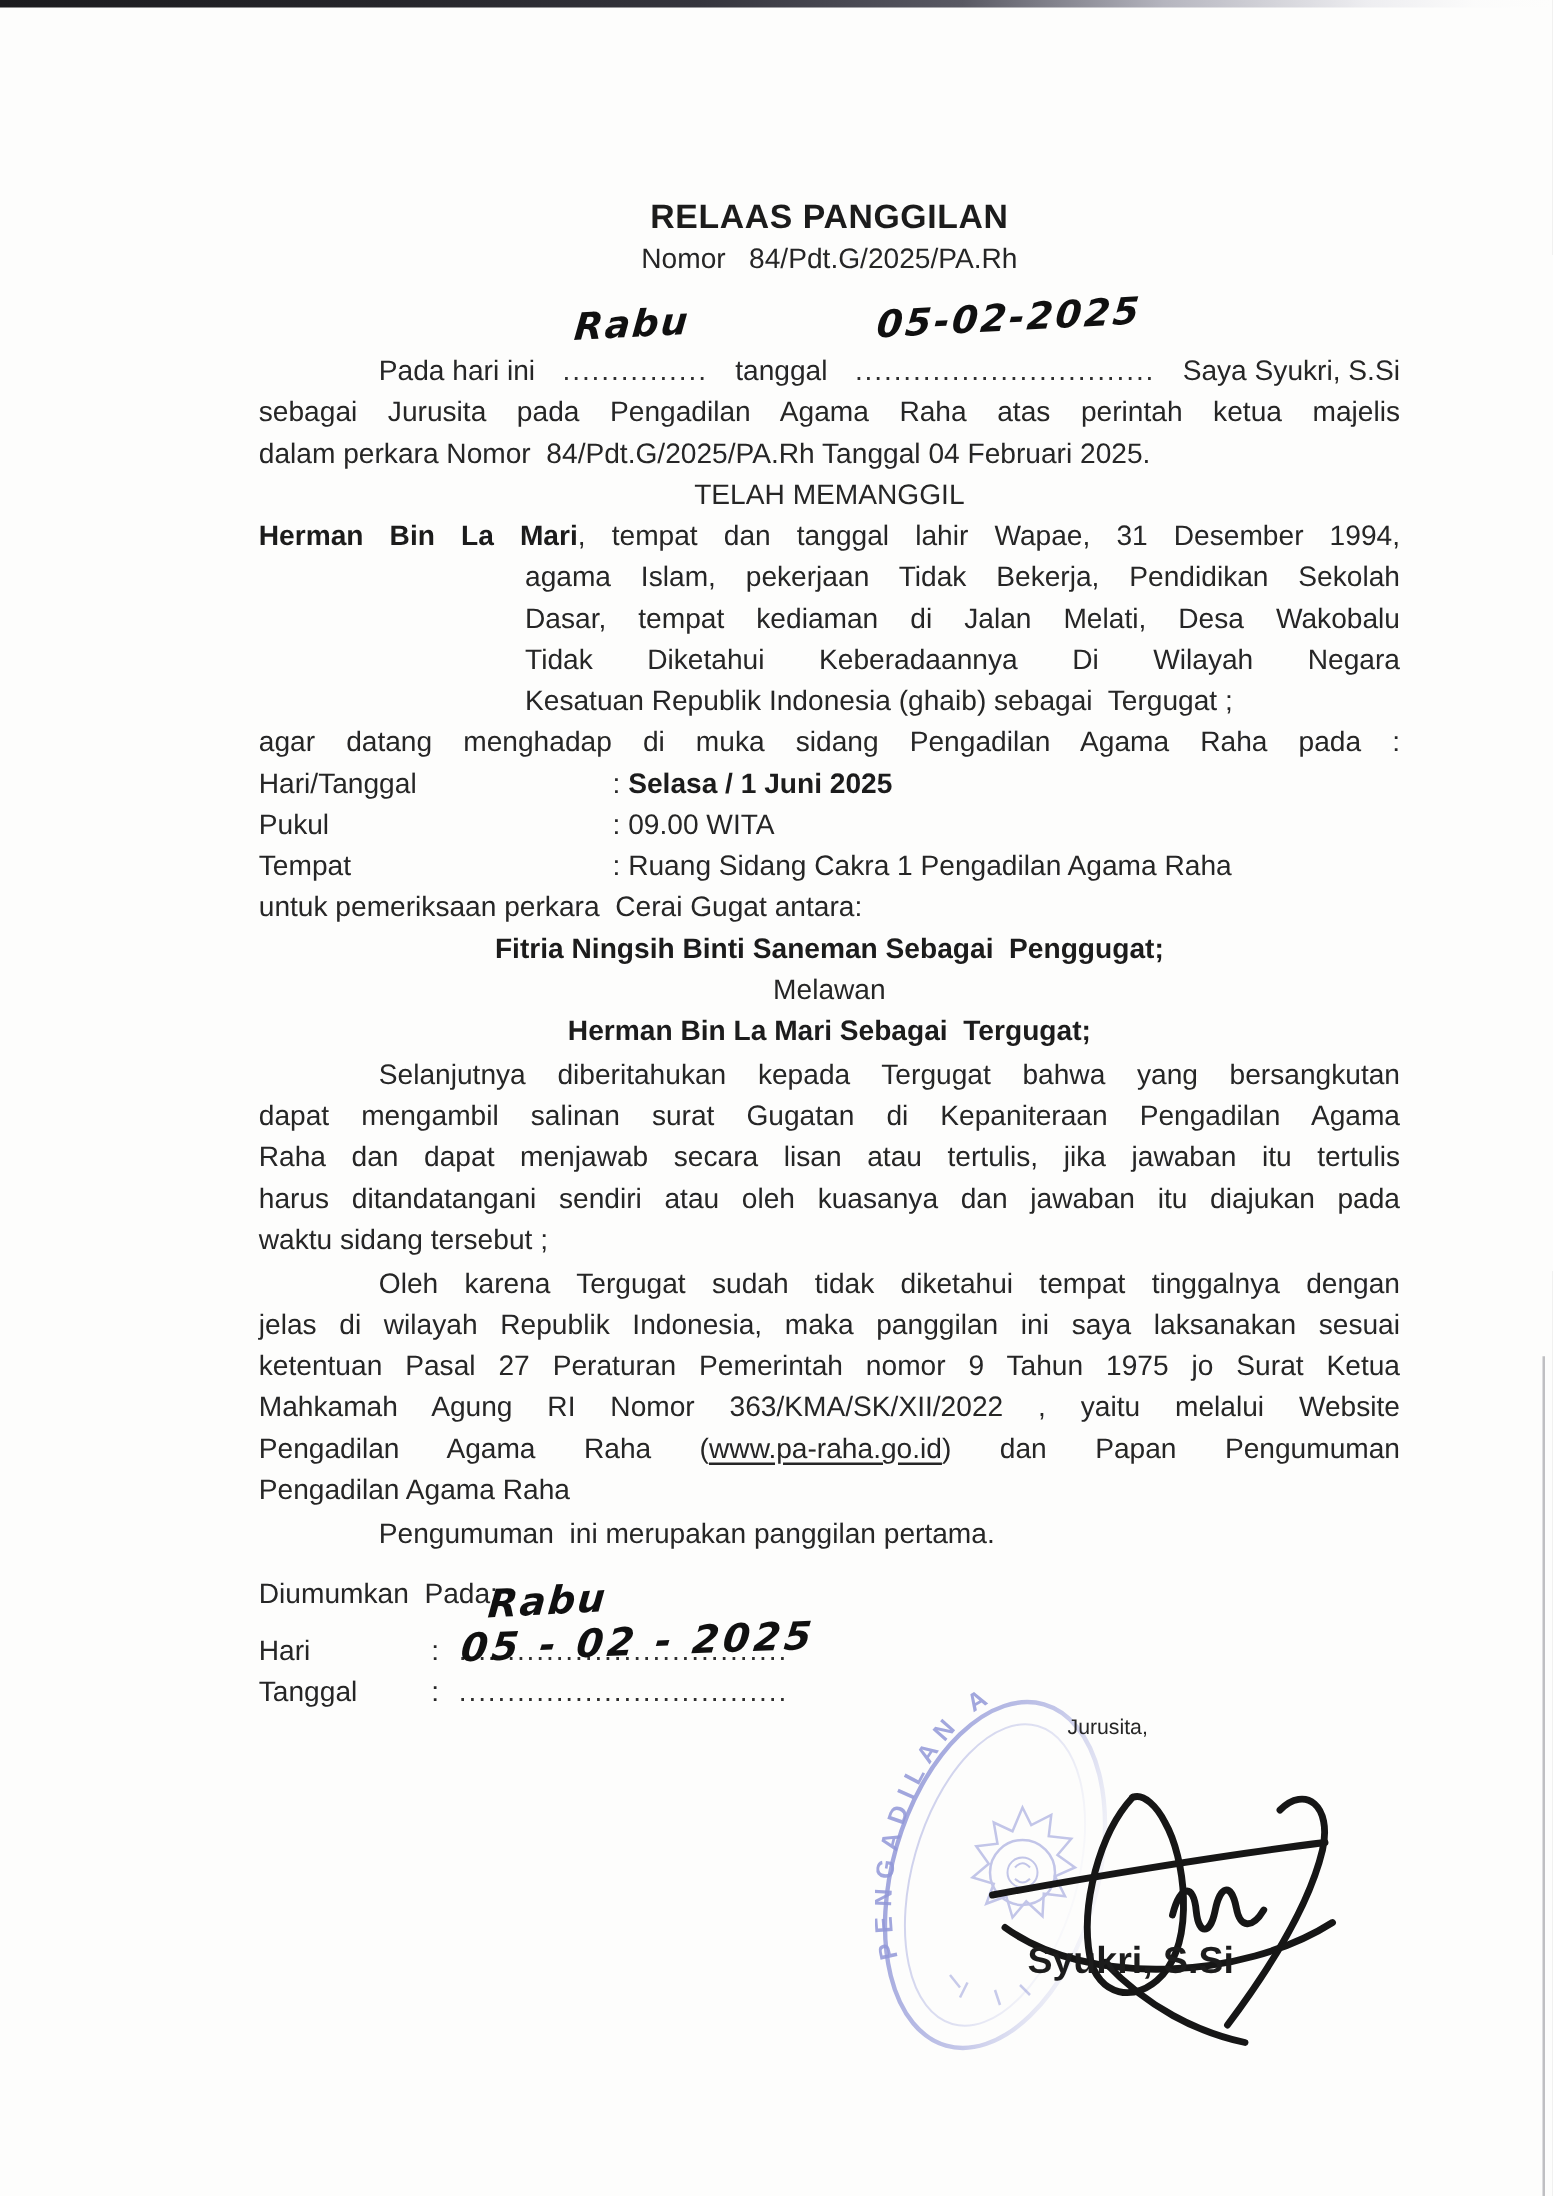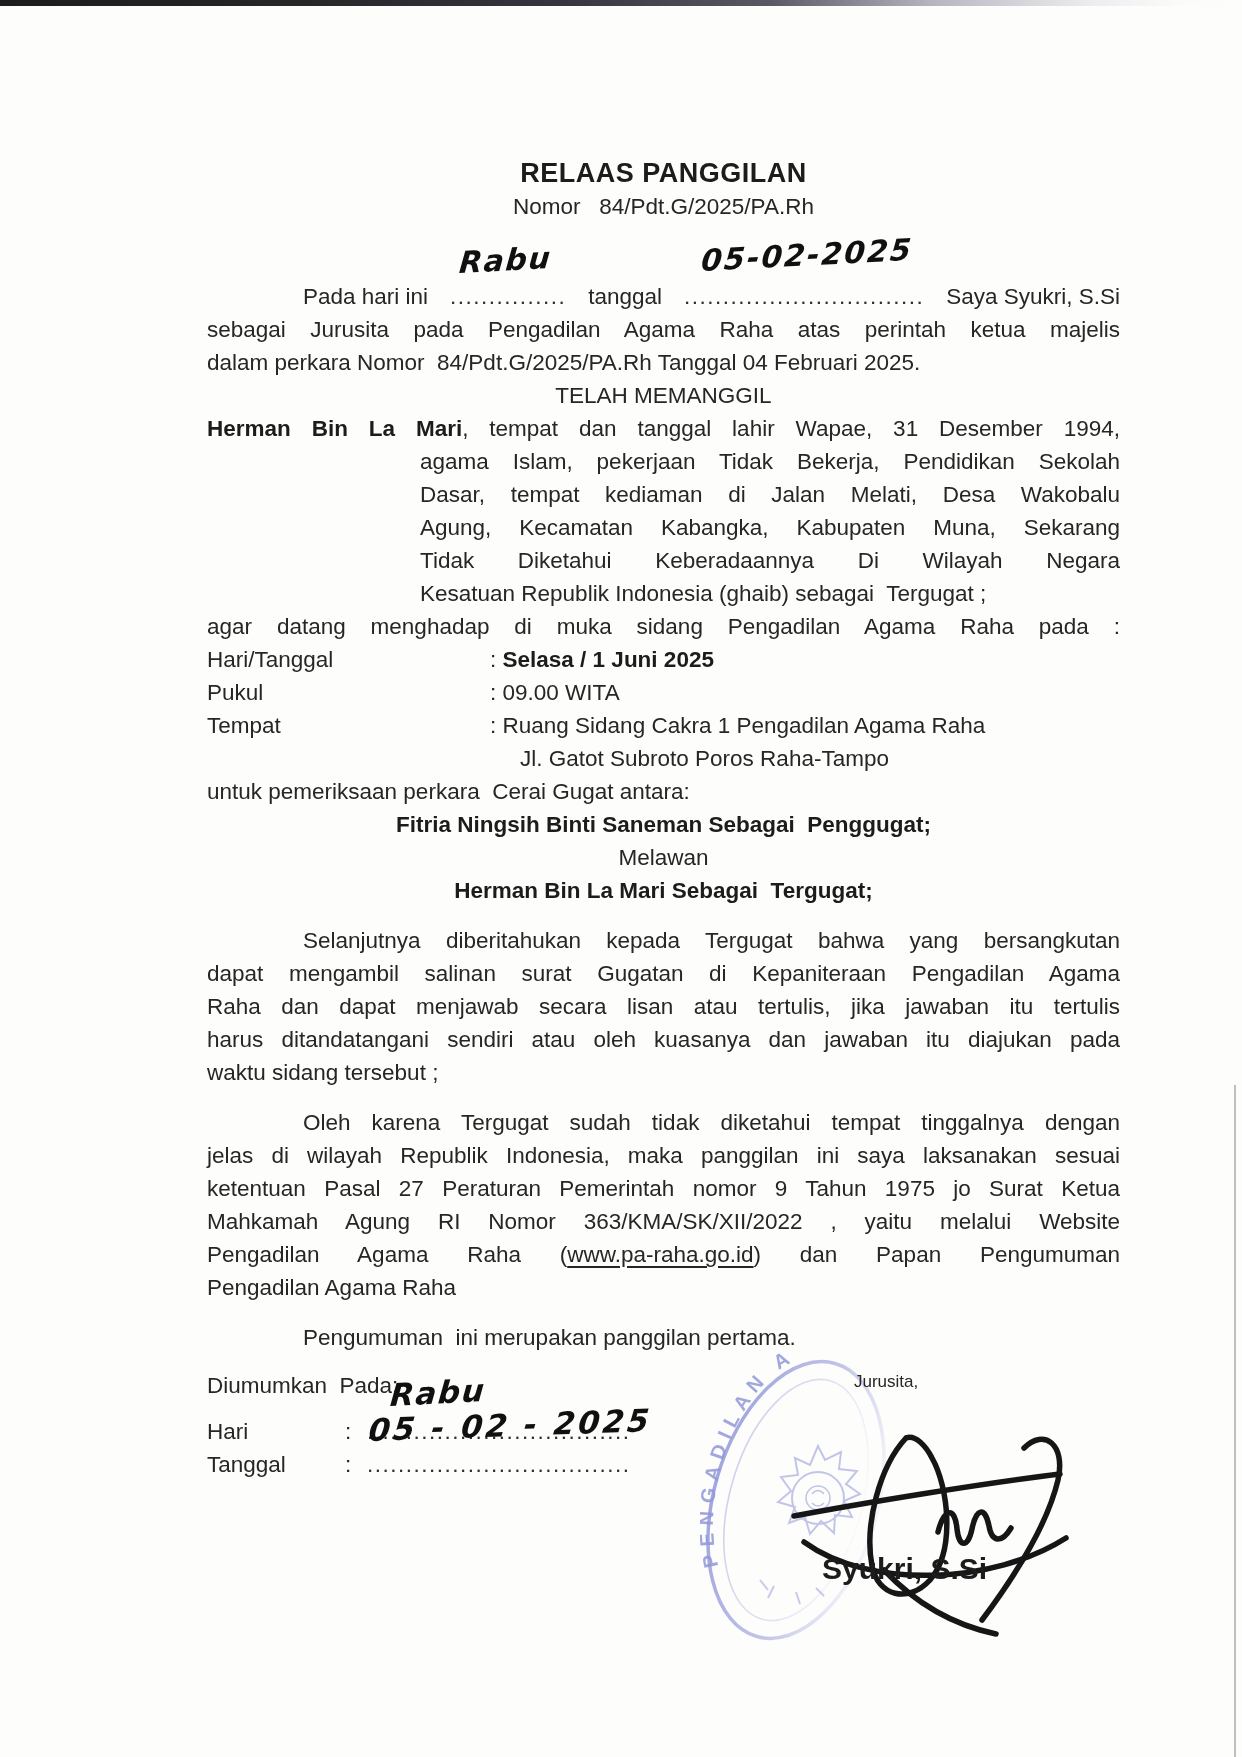--- a/index.html
+++ b/index.html
@@ -24,21 +24,21 @@
     font-size:22.5px;line-height:33px;
   }
   .ln{height:33px;white-space:normal;}
   .c{text-align:center;}
   .b{font-weight:bold;color:#1c1c1c;}
   .j{text-align:justify;text-align-last:justify;}
   .pre{white-space:pre-wrap;}
   .indent{padding-left:96px;}
   .hang{padding-left:213px;}
   .title{font-size:27px;letter-spacing:.5px;}
-  .gap13{margin-top:17px;}
+  .gap13{margin-top:2px;}
   .gap29{margin-top:15px;}
   .gap57{margin-top:57px;}
   .firstline{display:flex;justify-content:space-between;align-items:baseline;padding-left:96px;}
   .dots{
     position:relative;display:inline-block;
     letter-spacing:1.5px;color:#2e2e2e;white-space:nowrap;
   }
   .hw{
     position:absolute;display:inline-block;white-space:nowrap;
     font-family:"DejaVu Sans",sans-serif;
@@ -82,39 +82,37 @@
       <span>Saya  Syukri,  S.Si</span>
     </div>
     <div class="ln j">sebagai Jurusita pada Pengadilan Agama Raha atas perintah ketua majelis</div>
     <div class="ln pre">dalam perkara Nomor  84/Pdt.G/2025/PA.Rh Tanggal 04 Februari 2025.</div>
 
     <div class="ln c">TELAH MEMANGGIL</div>
 
     <div class="ln j"><b class="b">Herman Bin La Mari</b><span>, tempat dan tanggal lahir Wapae, 31 Desember 1994,</span></div>
     <div class="ln j hang">agama Islam, pekerjaan Tidak Bekerja, Pendidikan Sekolah</div>
     <div class="ln j hang">Dasar, tempat kediaman di Jalan Melati, Desa Wakobalu</div>
-    <div class="ln j hang">Agung, Kecamatan Kabangka, Kabupaten Muna, Sekarang</div>
     <div class="ln j hang">Tidak Diketahui Keberadaannya Di Wilayah Negara</div>
     <div class="ln hang pre">Kesatuan Republik Indonesia (ghaib) sebagai  Tergugat ;</div>
 
     <div class="ln j">agar datang menghadap di muka sidang Pengadilan Agama Raha pada :</div>
 
     <div class="ln kv">
       <span>Hari/Tanggal</span>
       <span class="val"><span>:</span> <b class="b">Selasa / 1 Juni 2025</b></span>
     </div>
     <div class="ln kv">
       <span>Pukul</span>
       <span class="val"><span>:</span> <span>09.00 WITA</span></span>
     </div>
     <div class="ln kv">
       <span>Tempat</span>
       <span class="val"><span>:</span> <span>Ruang Sidang Cakra 1 Pengadilan Agama Raha</span></span>
     </div>
-    <div class="ln addr2">Jl. Gatot Subroto Poros Raha-Tampo</div>
 
     <div class="ln pre">untuk pemeriksaan perkara  Cerai Gugat antara:</div>
     <div class="ln c b pre">Fitria Ningsih Binti Saneman Sebagai  Penggugat;</div>
     <div class="ln c">Melawan</div>
     <div class="ln c b pre">Herman Bin La Mari Sebagai  Tergugat;</div>
 
     <div class="ln j indent gap13">Selanjutnya diberitahukan kepada  Tergugat bahwa yang bersangkutan</div>
     <div class="ln j">dapat mengambil salinan surat Gugatan di Kepaniteraan Pengadilan Agama</div>
     <div class="ln j">Raha  dan dapat menjawab secara lisan atau tertulis, jika jawaban itu tertulis</div>
     <div class="ln j">harus ditandatangani sendiri atau oleh kuasanya dan jawaban itu diajukan pada</div>

